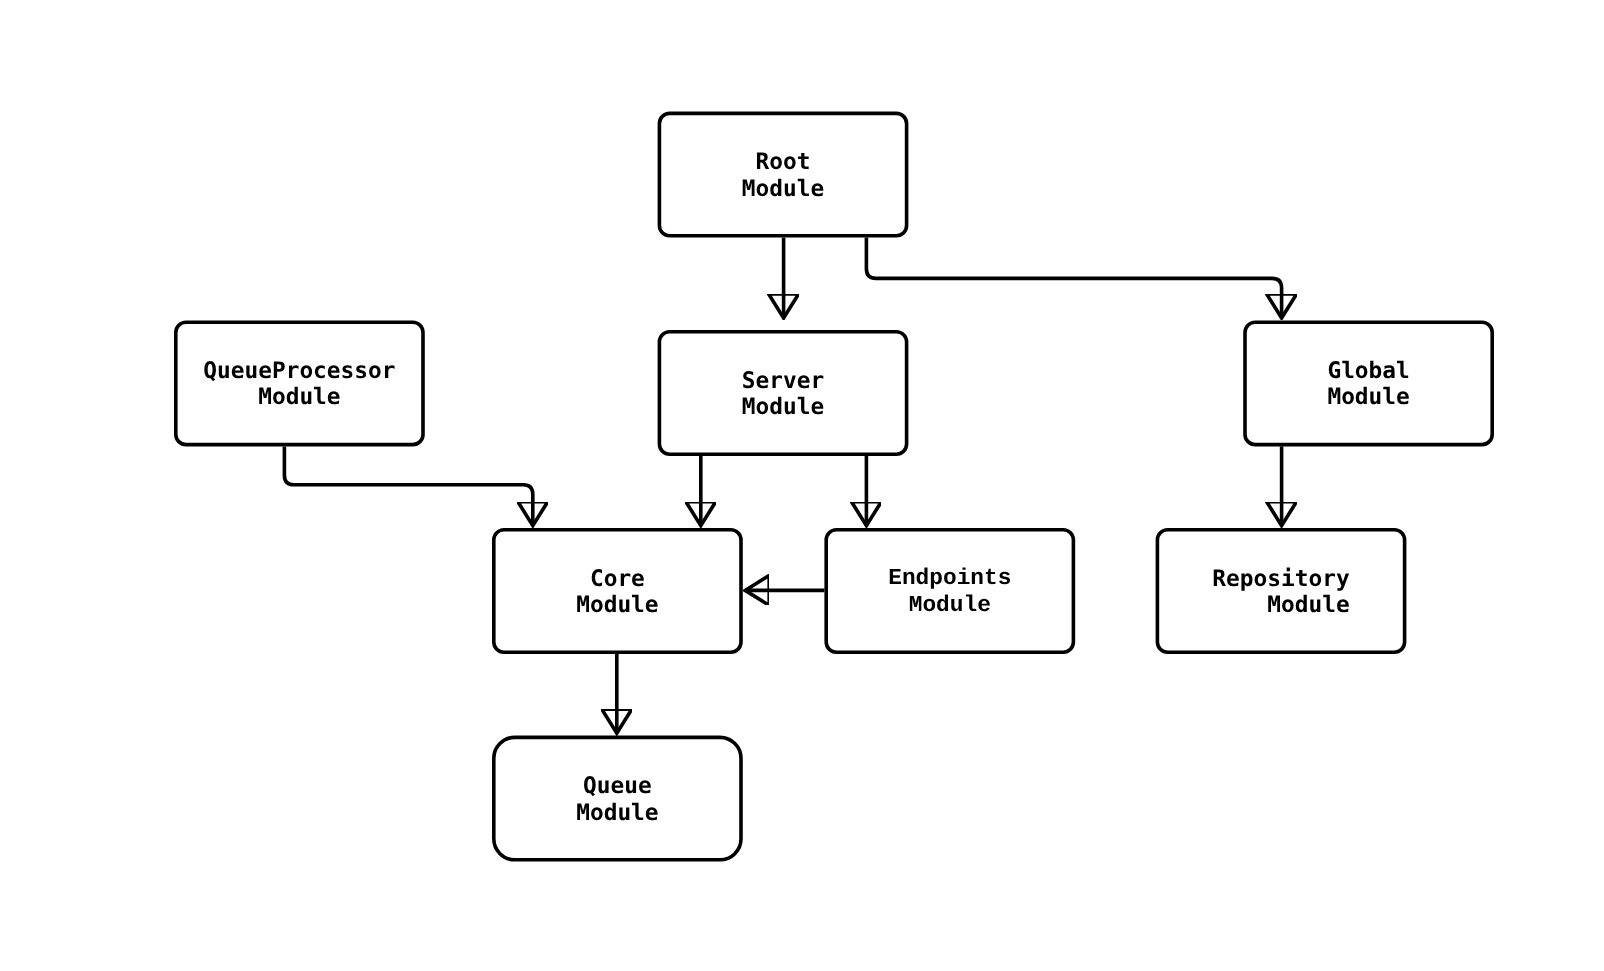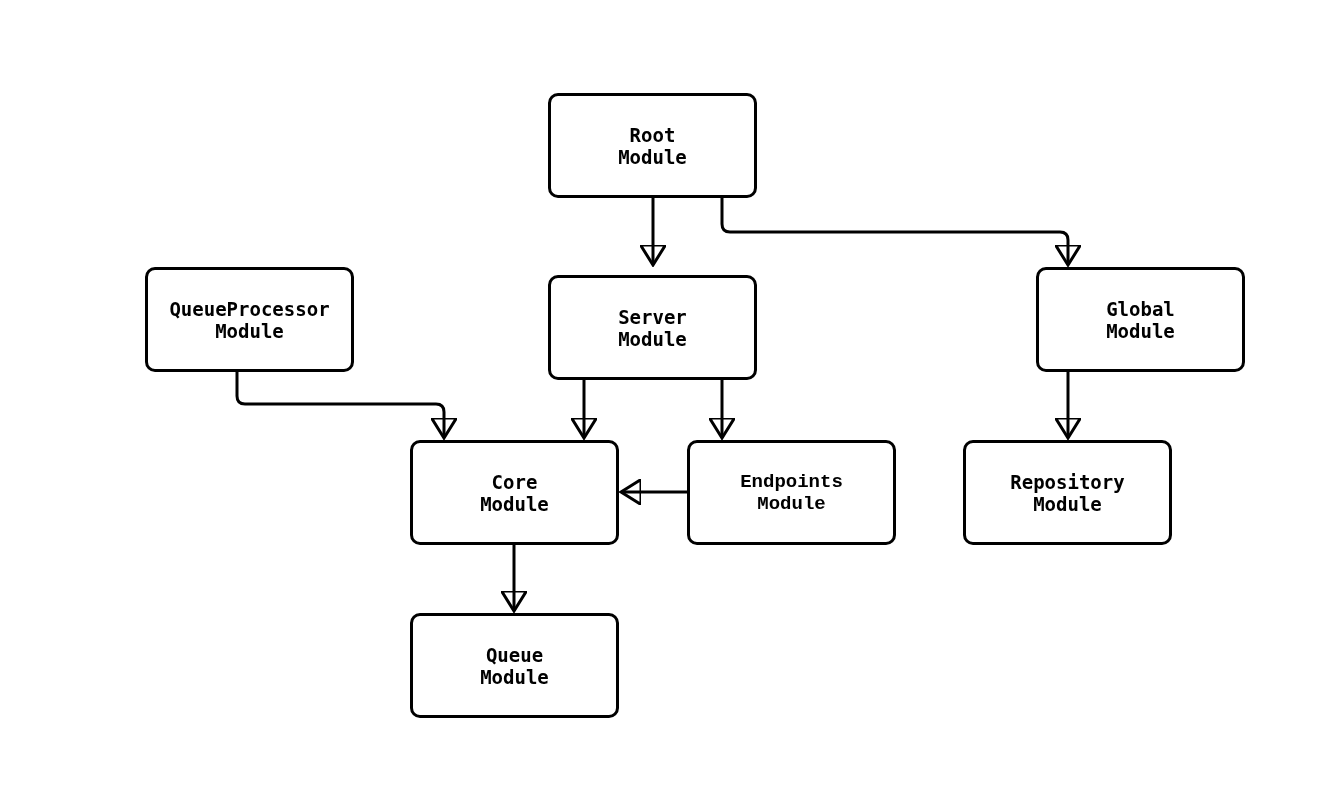--- a/index.html
+++ b/index.html
@@ -44,22 +44,22 @@
     line-height: 22px;
     color: #000000;
     white-space: pre-line;
   }
   .node-root          { left: 548px;  top: 93px;  }
   .node-queueprocessor{ left: 133px;  top: 267px; margin-left: 12px; }
   .node-server        { left: 548px;  top: 275px; }
   .node-global        { left: 1012px;  top: 267px; margin-left: 24px; }
   .node-core          { left: 410px;  top: 440px; text-align: center; }
   .node-endpoints     { left: 687px;  top: 440px; font-family: Liberation Mono, monospace; }
-  .node-repository    { left: 963px;  top: 440px; }
-  .node-queue         { left: 410px;  top: 613px; }
+  .node-repository    { left: 963px;  top: 440px; text-align: right; }
+  .node-queue         { left: 410px;  top: 613px; border-radius: 19px; }
 </style>
 </head>
 <body>
 
 <div class="canvas">
 
   <svg class="edges" viewBox="0 0 1337 809" xmlns="http://www.w3.org/2000/svg">
     <defs>
       <marker id="arrow" orient="auto" markerUnits="userSpaceOnUse" markerWidth="22" markerHeight="26" refX="20" refY="12.5">
         <path d="M0,0 L20,12.5 L0,25 Z" fill="#000000" stroke="none"></path>

